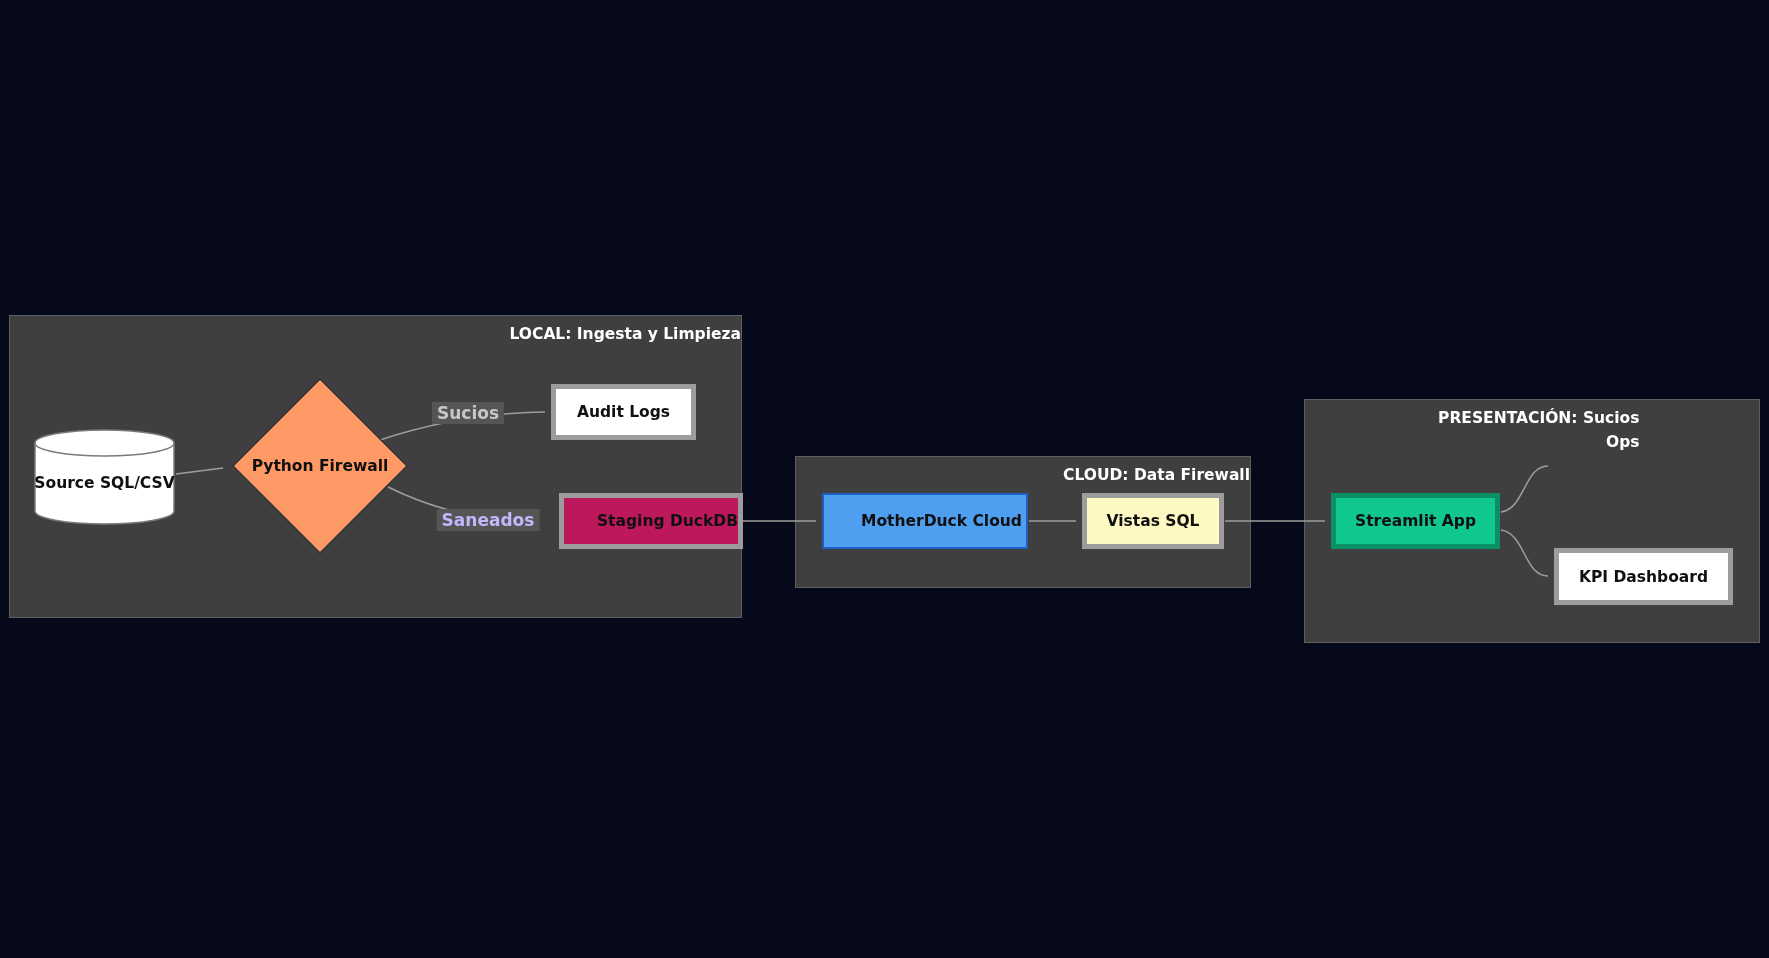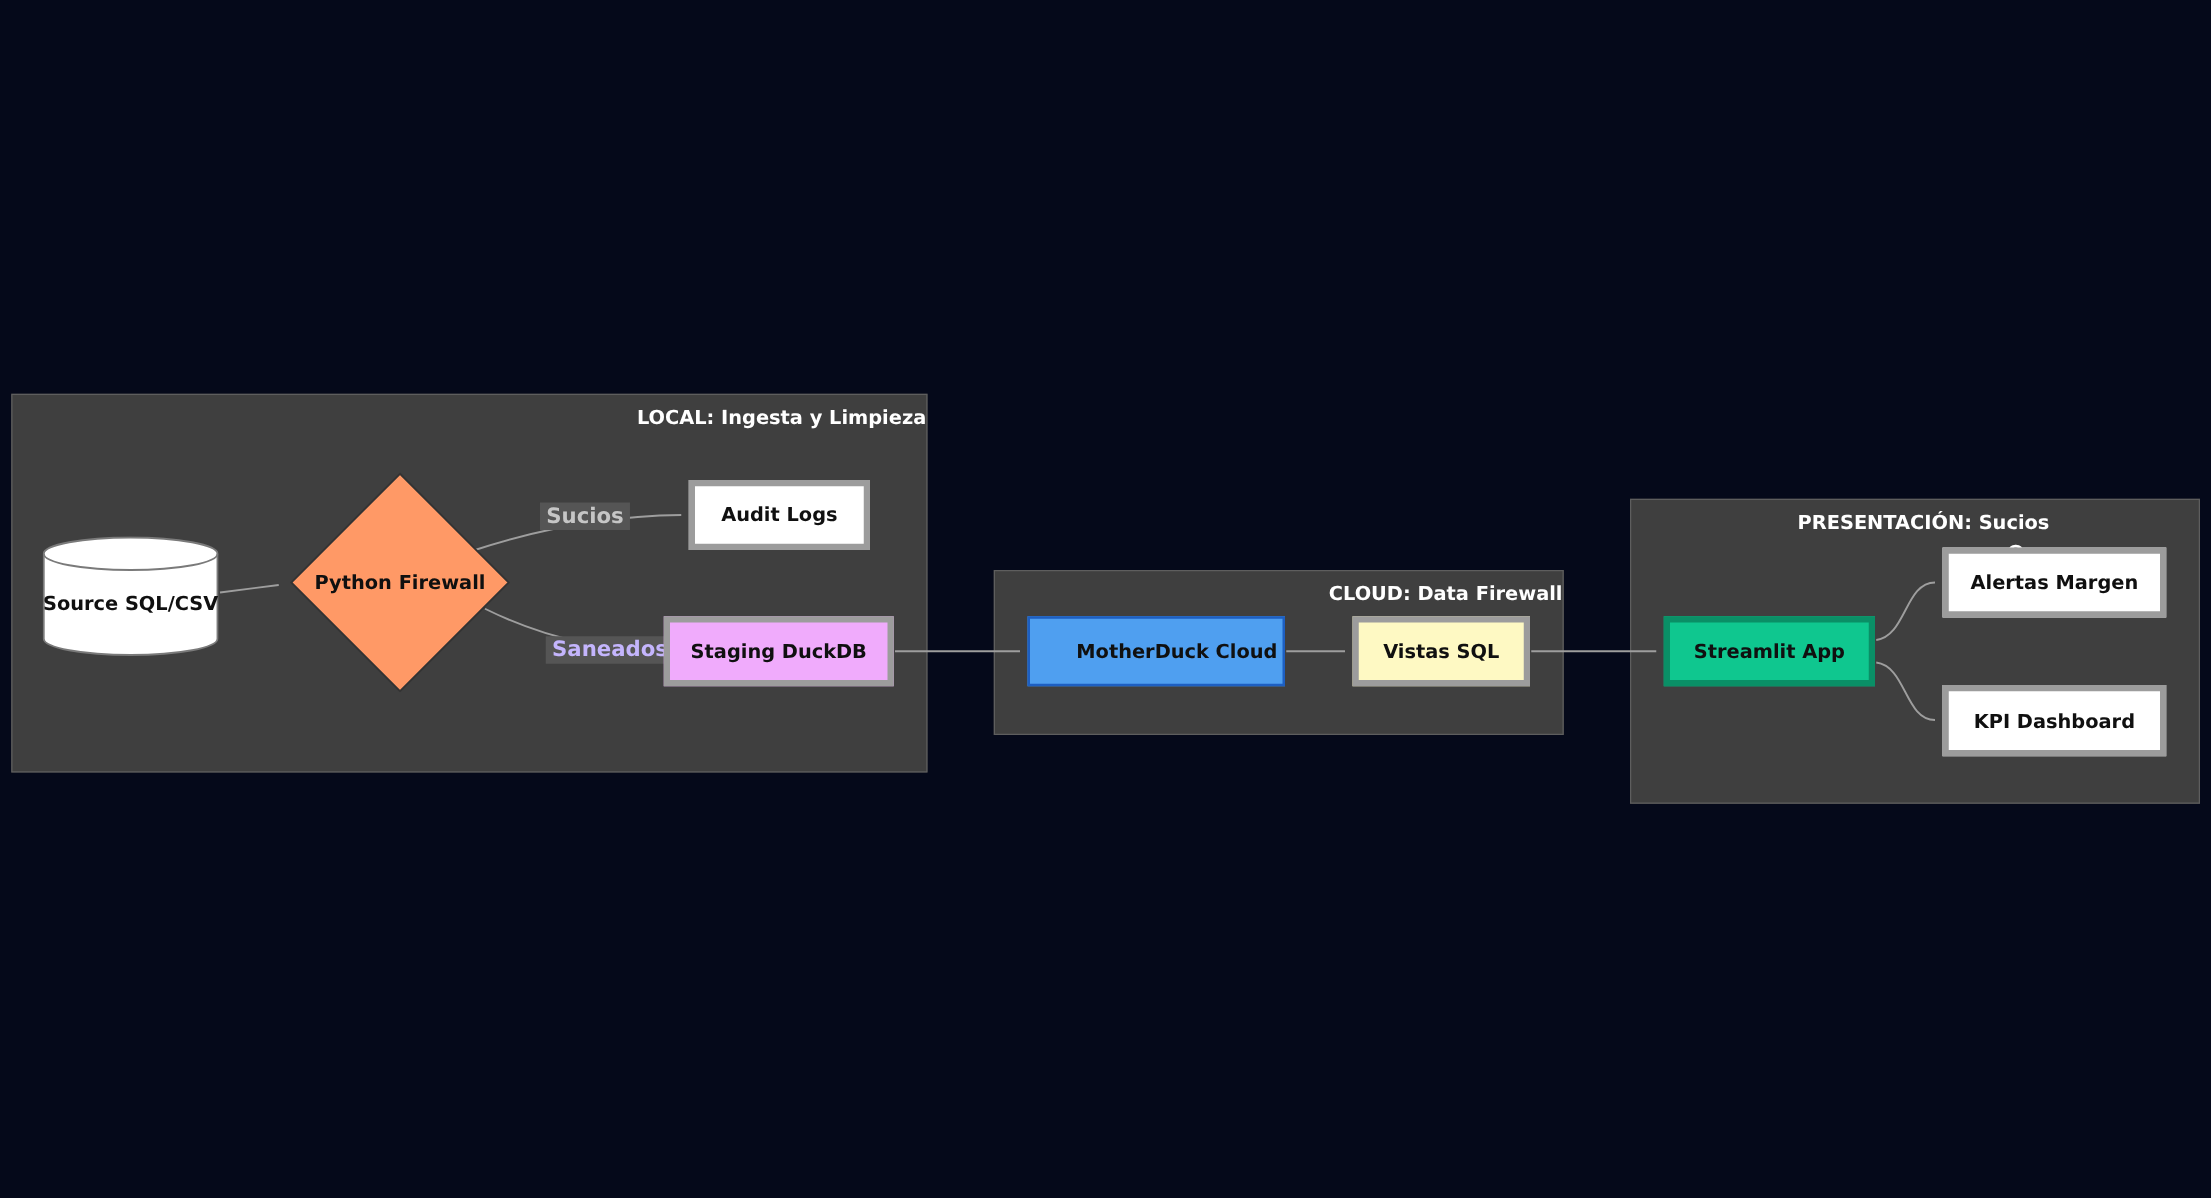--- a/index.html
+++ b/index.html
@@ -104,37 +104,34 @@
     <svg class="shape-layer" viewBox="0 0 176 176" preserveAspectRatio="none">
       <polygon points="88,1 175,88 88,175 1,88" stroke="#333333" stroke-width="1.5" fill="#ff9966"></polygon>
     </svg>
     <span class="node-label-overlay">Python Firewall</span>
   </div>
 
   <div class="node rect-node" style="left: 551px; top: 384px; width: 145px; height: 56px; background: rgb(255, 255, 255); border-color: rgb(156, 156, 156);">
     <span>Audit Logs</span>
   </div>
 
-  <div class="node rect-node" style="left: 531px; top: 493px; width: 184px; height: 56px; background: #f0abfc; border-color: rgb(156, 156, 156);">
+  <div class="node rect-node" style="left: 559px; top: 493px; width: 184px; height: 56px; background: #be185d; border-color: rgb(156, 156, 156); justify-content: flex-end;">
     <span>Staging DuckDB</span>
   </div>
 
   <div class="node rect-node accent-border" style="left: 822px; top: 493px; width: 206px; height: 56px; background: rgb(79, 159, 240); border-color: rgb(29, 95, 194);">
     <span>MotherDuck Cloud</span>
   </div>
 
   <div class="node rect-node" style="left: 1082px; top: 493px; width: 142px; height: 56px; background: #fef9c3; border-color: rgb(156, 156, 156);">
     <span>Vistas SQL</span>
   </div>
 
   <div class="node rect-node" style="left: 1331px; top: 493px; width: 169px; height: 56px; background: rgb(15, 199, 143); border-color: rgb(10, 143, 102);">
     <span>Streamlit App</span>
   </div>
 
-  <div class="node rect-node" style="left: 1554px; top: 438px; width: 179px; height: 56px; background: rgb(255, 255, 255); border-color: rgb(156, 156, 156);">
-    <span>Alertas Margen</span>
-  </div>
 
   <div class="node rect-node" style="left: 1554px; top: 548px; width: 179px; height: 57px; background: rgb(255, 255, 255); border-color: rgb(156, 156, 156);">
     <span>KPI Dashboard</span>
   </div>
 
 </div>
 
 </body></html>

